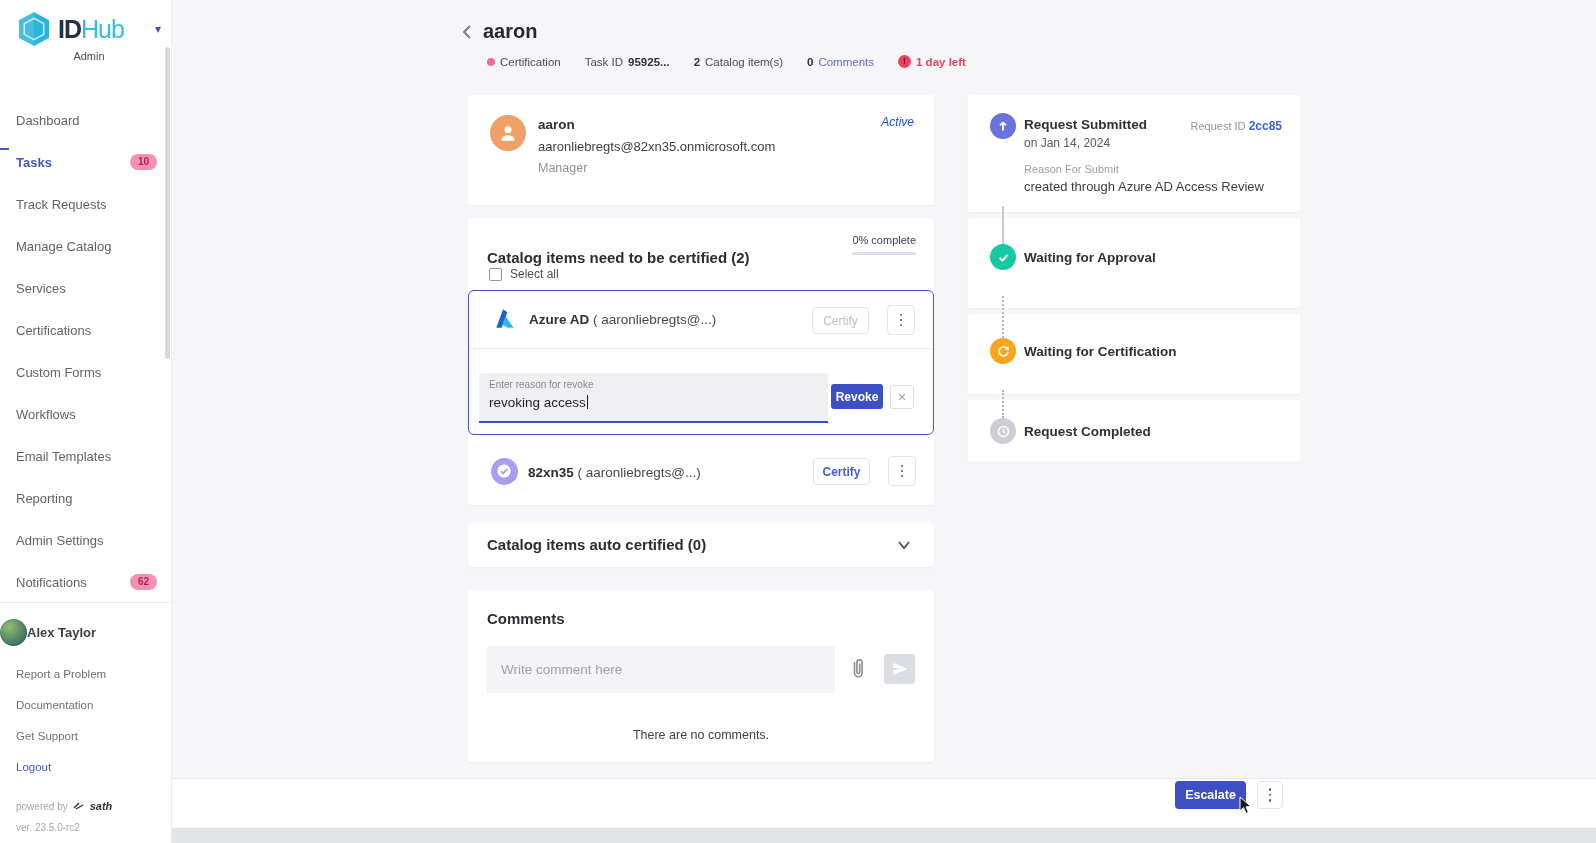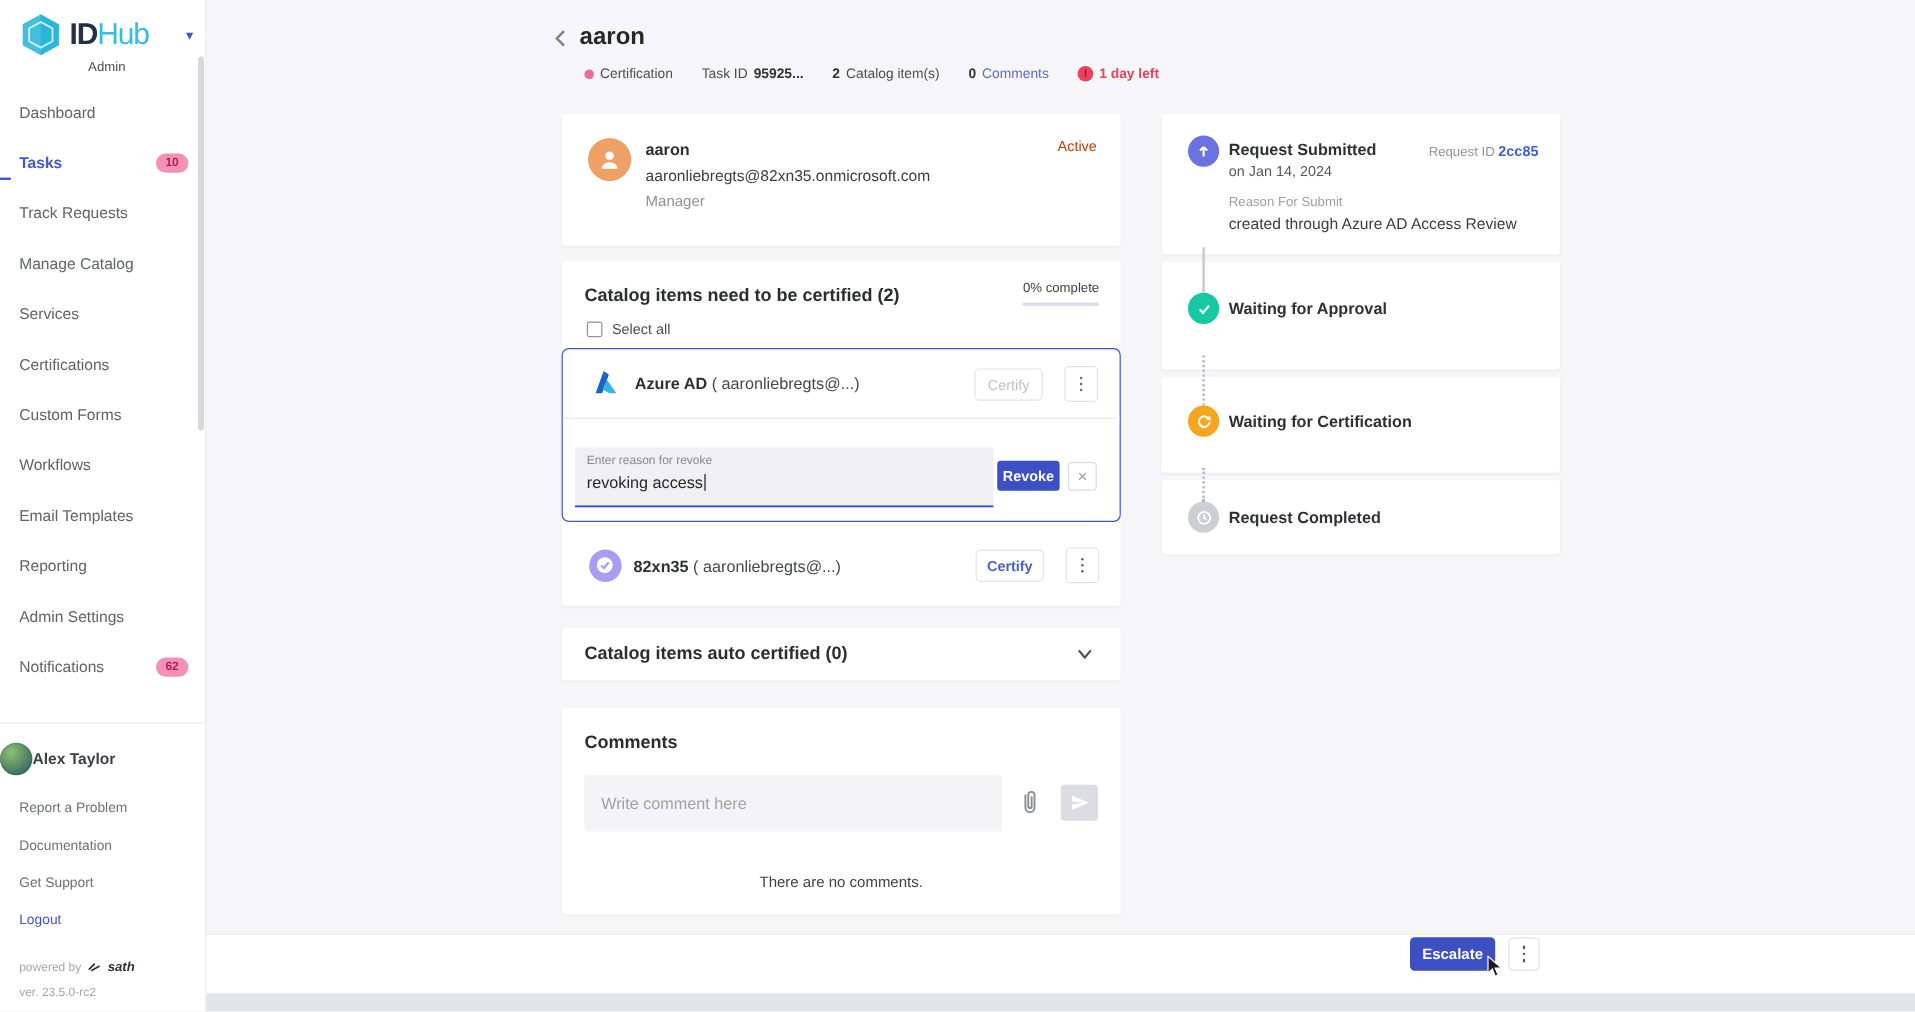--- a/index.html
+++ b/index.html
@@ -8,21 +8,21 @@
   .app { position:relative; width:1596px; height:843px; }
 
   
   .sidebar { position:absolute; left:0; top:0; width:172px; height:843px; background:#fff; border-right:1px solid #ededf0; z-index:5; }
   .logo-row { display:flex; align-items:center; padding:10px 10px 0 16px; }
   .logo-text { font-size:25px; font-weight:bold; letter-spacing:-1px; color:#243043; line-height:1; }
   .logo-text .hub { color:#35bede; font-weight:normal; }
   .logo-caret { margin-left:auto; color:#4355c8; font-size:12px; cursor:pointer; }
   .logo-sub { font-size:11px; color:#4a4d52; text-align:center; width:130px; margin:2px 0 0 24px; }
   .nav { margin-top:24px; }
-  .nav-item { position:relative; display:flex; align-items:flex-start; height:42px; padding:0 14px 0 16px; font-size:13px; color:#5f6368; cursor:pointer; }
+  .nav-item { position:relative; display:flex; align-items:flex-end; height:42px; padding:0 14px 0 16px; font-size:13px; color:#5f6368; cursor:pointer; }
   .nav-item.active { color:#4355c8; font-weight:bold; }
   .nav-item.active::before { content:""; position:absolute; left:0; top:20px; width:9px; height:2px; background:#4355c8; }
   .badge { margin-left:auto; background:#f590b4; color:#a82550; font-size:10px; font-weight:bold; border-radius:9px; padding:2px 8px; line-height:1.2; }
   .side-divider { border-top:1px solid #ececf0; margin:12px 0 6px 0; }
   .side-user { display:flex; align-items:center; padding:10px 0; }
   .side-avatar { width:27px; height:27px; border-radius:50%; background:radial-gradient(circle at 35% 30%, #8fbf72, #3c6e60 75%); box-shadow:inset 0 0 0 1px rgba(0,0,0,.08); }
   .side-user-name { font-size:13px; font-weight:bold; color:#3c3f45; }
   .side-links { padding:12px 16px 0 16px; }
   .side-link { font-size:11.5px; color:#6d7077; margin-bottom:19px; cursor:pointer; }
   .side-link.logout { color:#4355c8; }
@@ -43,24 +43,24 @@
   .meta-due { color:#e8425e; font-weight:bold; }
   .due-circle { width:13px; height:13px; border-radius:50%; background:#e8425e; color:#8e0f2c; font-size:9px; font-weight:bold; display:flex; align-items:center; justify-content:center; line-height:1; }
 
   
   .card { position:absolute; background:#fff; border-radius:3px; box-shadow:0 1px 2px rgba(30,30,40,.04); }
   .user-card { left:468px; top:95px; width:466px; height:110px; }
   .ucard-avatar { position:absolute; left:22px; top:20px; width:36px; height:36px; border-radius:50%; background:#efa066; display:flex; align-items:center; justify-content:center; }
   .ucard-name { position:absolute; left:70px; top:22px; font-size:13.5px; font-weight:bold; color:#2e3034; }
   .ucard-email { position:absolute; left:70px; top:44px; font-size:13px; color:#3c3e43; }
   .ucard-role { position:absolute; left:70px; top:66px; font-size:12.5px; color:#8e9196; }
-  .ucard-status { position:absolute; right:20px; top:20px; font-size:12px; color:#c2410c; }
+  .ucard-status { position:absolute; right:20px; top:20px; font-size:12px; color:#1d4ed8;font-style:italic; }
 
   .certify-card { left:468px; top:218px; width:466px; height:287px; }
-  .sec-title { position:absolute; left:19px; top:20px; font-size:15px; font-weight:bold; color:#2b2d31; }
+  .sec-title { position:absolute; left:19px; top:31px; font-size:15px; font-weight:bold; color:#2b2d31; }
   .progress-wrap { position:absolute; right:18px; top:16px; text-align:right; }
   .progress-label { font-size:11px; color:#3e4045; }
   .progress-track { margin-top:6px; width:64px; height:3px; border-radius:2px; background:#dcdcee; }
   .select-all { position:absolute; left:21px; top:49px; display:flex; align-items:center; gap:8px; cursor:pointer; }
   .checkbox { width:13px; height:13px; border:1.5px solid #8f939b; border-radius:2px; background:#fff; }
   .select-all-label { font-size:12px; color:#4b4e54; }
 
   .azure-box { position:absolute; left:0; top:72px; width:466px; height:145px; border:1.5px solid #4356c8; border-radius:6px; background:#fff; }
   .row-icon { position:absolute; left:22px; top:14px; width:28px; height:28px; display:flex; align-items:center; justify-content:center; }
   .row-name { position:absolute; left:60px; top:21px; font-size:13.5px; color:#46484e; }

